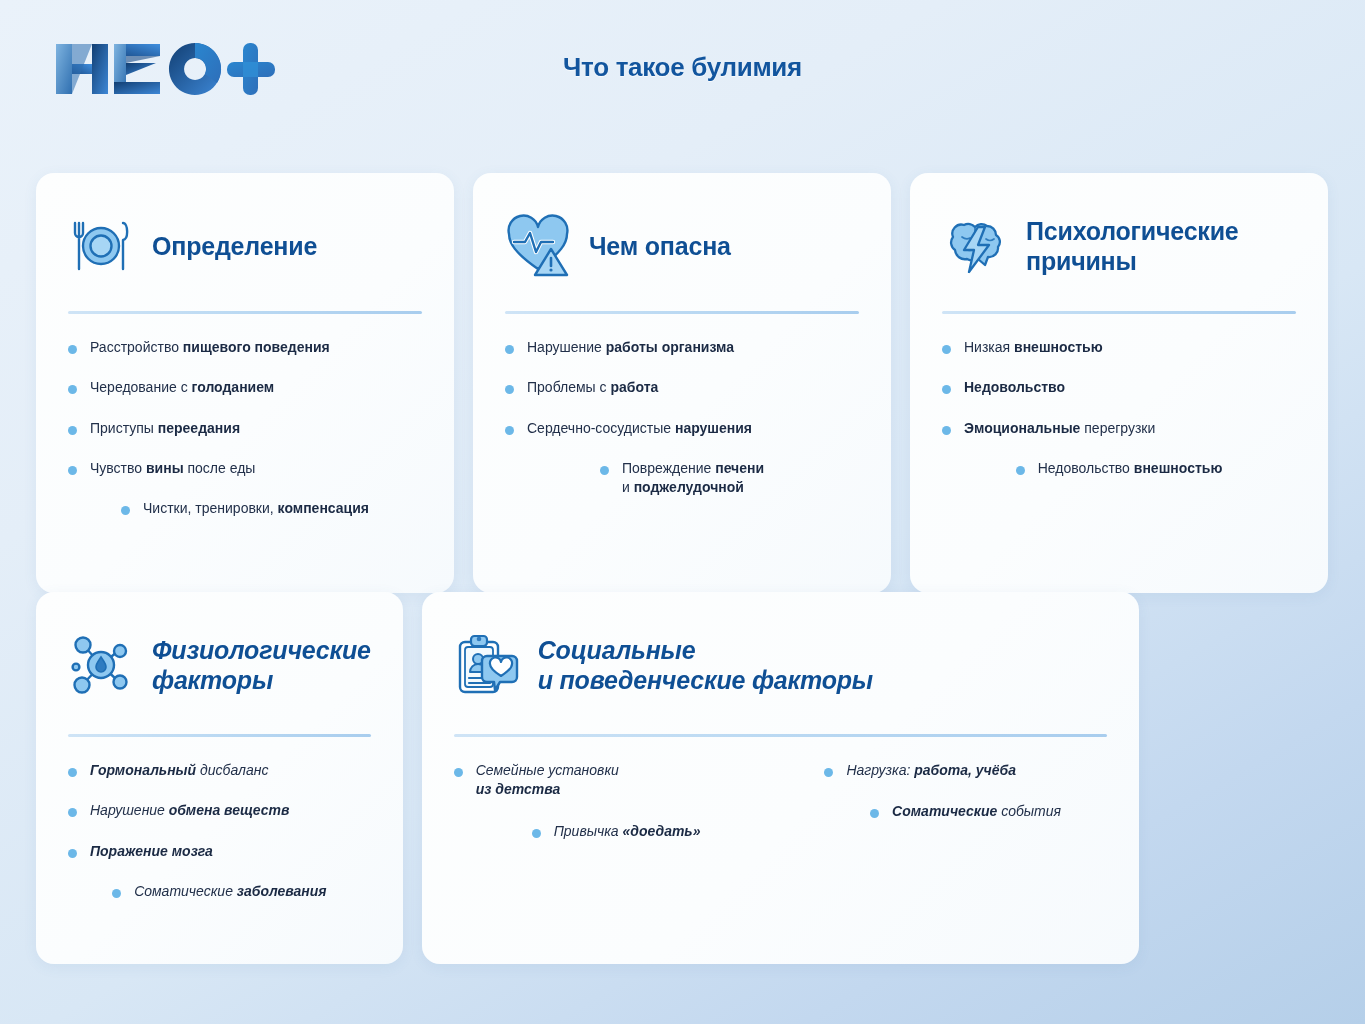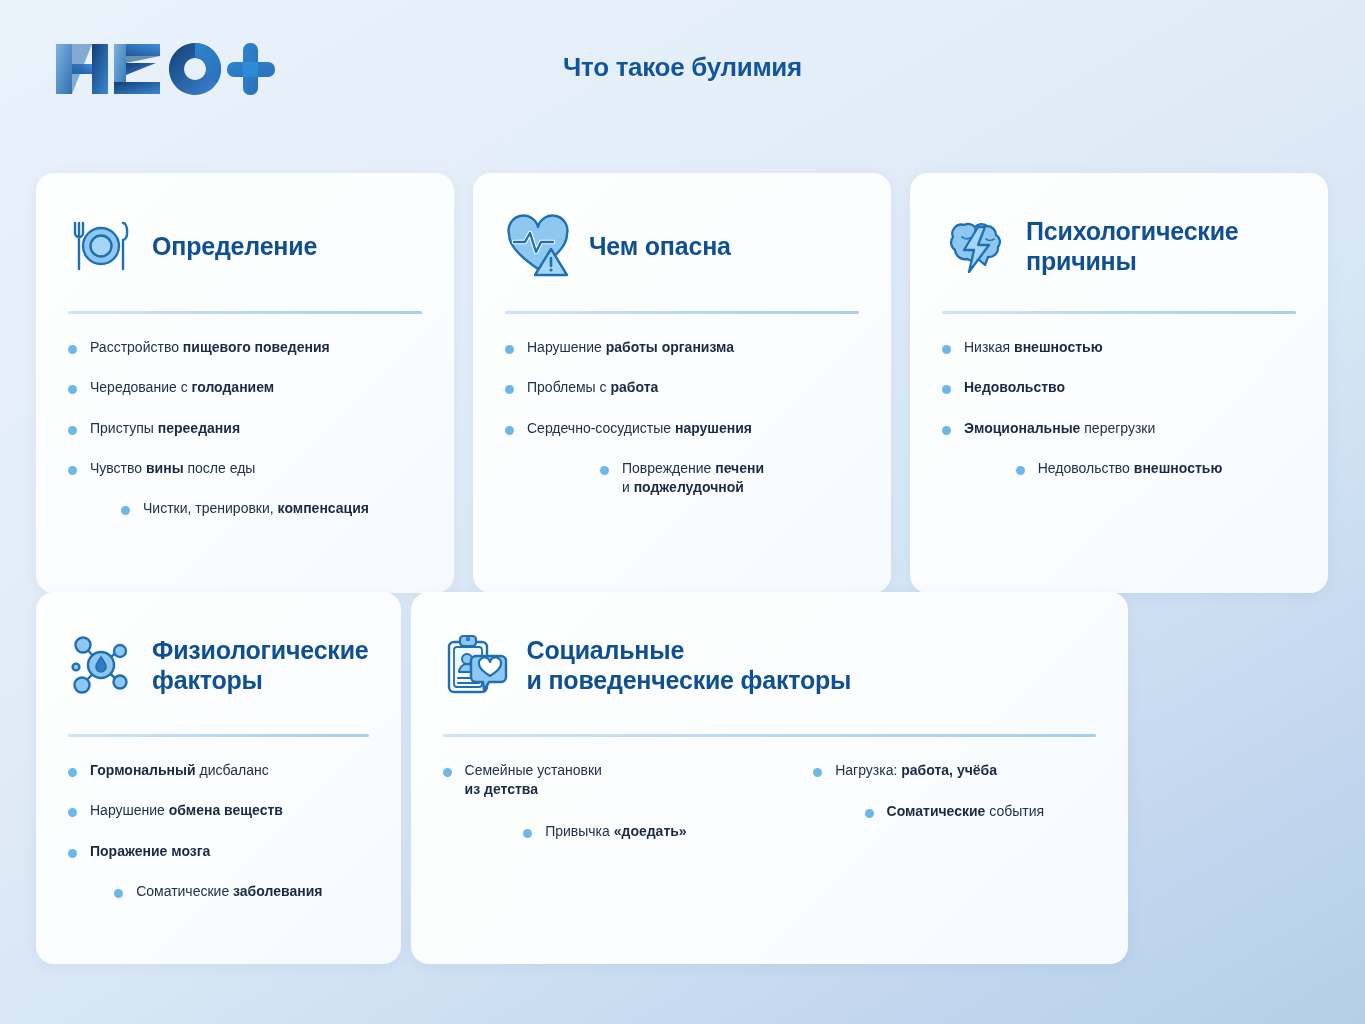--- a/index.html
+++ b/index.html
@@ -53,21 +53,22 @@
     width: 1293px;
     display: flex;
     gap: 19px;
   }
   .grid-bottom {
     position: absolute;
     left: 36px;
     top: 592px;
     width: 1091px;
     display: flex;
-    gap: 10px;
+    gap: 19px;
+    font-style: italic;
   }
 
   .card {
     background: linear-gradient(135deg, #fdfefe 0%, #fbfdfe 55%, #f6fafd 100%);
     border-radius: 18px;
     box-shadow: 0 3px 14px rgba(60,110,170,0.08);
     padding: 30px 32px 26px 32px;
   }
   .card-top { width: 418px; height: 420px; }
   .card-bottom-left { width: 557px; height: 372px; }

